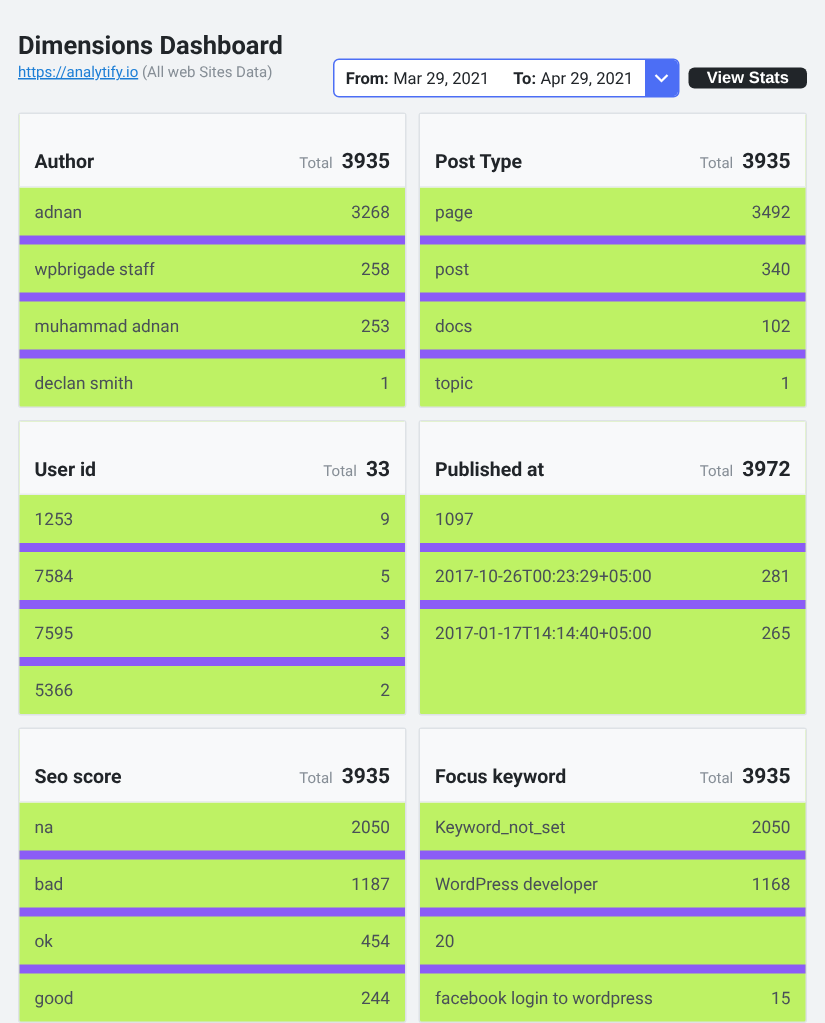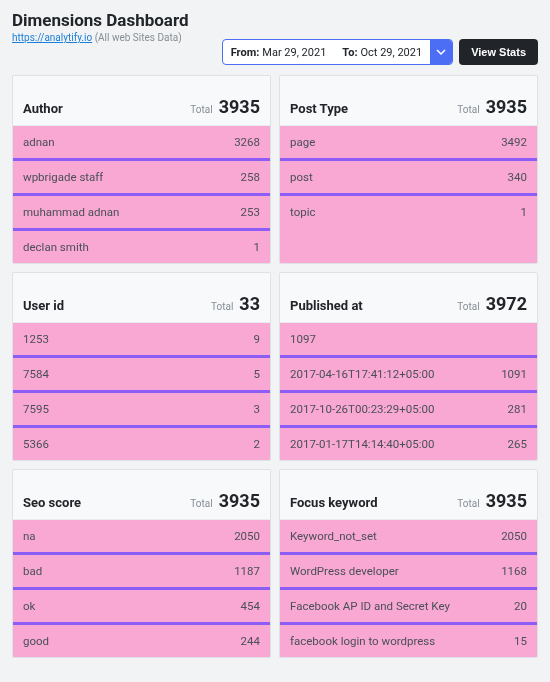--- a/index.html
+++ b/index.html
@@ -10,21 +10,21 @@
     height: 682px;
     overflow: hidden;
     color: #212529;
   }
   .page {
     padding: 10px 12px;
   }
   .header {
     display: flex;
     justify-content: space-between;
-    align-items: flex-start;
+    align-items: center;
     margin-bottom: 10px;
   }
   .header-left {
     display: flex;
     flex-direction: column;
   }
   .title {
     font-size: 17px;
     font-weight: 700;
     color: #212529;
@@ -70,33 +70,33 @@
     height: 100%;
     display: flex;
     align-items: center;
     justify-content: center;
   }
   .view-stats {
     background: #212529;
     color: #fff;
     border: none;
     border-radius: 4px;
-    height: 26px;
+    height: 14px;
     padding: 0 12px;
     font-size: 11px;
     font-weight: 600;
     cursor: pointer;
   }
   .grid {
     display: grid;
     grid-template-columns: 1fr 1fr;
     gap: 8px;
   }
   .card {
-    background: #f9a8d4;
+    background: #bef264;
     border: 1px solid #dee2e6;
     border-radius: 2px;
   }
   .card-header {
     display: flex;
     justify-content: space-between;
     align-items: baseline;
     padding: 8px 10px;
     background: #f8f9fa;
     border-bottom: 1px solid #e9ecef;
@@ -110,30 +110,30 @@
     display: flex;
     align-items: baseline;
     gap: 6px;
   }
   .card-total-label {
     font-size: 10px;
     color: #868e96;
     margin-top: 20px;
   }
   .card-total {
-    font-size: 18px;
+    font-size: 14px;
     font-weight: 700;
     color: #212529;
   }
   .row {
     display: flex;
     justify-content: space-between;
     align-items: center;
     padding: 9px 10px;
-    border-bottom: 3px solid #8b5cf6;
+    border-bottom: 6px solid #8b5cf6;
     font-size: 11.5px;
     color: #495057;
   }
   .row:last-child { border-bottom: none; gap: 25px; }
   .row .label { 
     white-space: nowrap; 
     overflow: hidden; 
     text-overflow: ellipsis; 
     max-width: 170px;
   }
@@ -152,21 +152,21 @@
       </div>
     </div>
     <div class="header-right">
       <div class="date-range">
         <div class="seg">
           <b>From:</b>
           <span>Mar 29, 2021</span>
         </div>
         <div class="seg">
           <b>To:</b>
-          <span>Oct 29, 2021</span>
+          <span>Apr 29, 2021</span>
         </div>
         <div class="dd">
           <svg width="10" height="10" viewBox="0 0 10 10">
               <path d="M1 3 L5 7 L9 3" fill="none" stroke="#fff" stroke-width="1.5"></path>
             </svg>
         </div>
       </div>
       <button class="view-stats">View Stats</button>
     </div>
   </div>
@@ -207,20 +207,24 @@
         </div>
         <div class="row">
           <span class="label">page</span>
           <span class="value">3492</span>
         </div>
         <div class="row">
           <span class="label">post</span>
           <span class="value">340</span>
         </div>
         <div class="row">
+          <span class="label">docs</span>
+          <span class="value">102</span>
+        </div>
+        <div class="row">
           <span class="label">topic</span>
           <span class="value">1</span>
         </div>
       </div>
       <div class="card">
         <div class="card-header">
           <div class="card-title">User id</div>
           <div class="card-total-wrap">
             <span class="card-total-label">Total</span>
             <span class="card-total">33</span>
@@ -248,24 +252,20 @@
           <div class="card-title">Published at</div>
           <div class="card-total-wrap">
             <span class="card-total-label">Total</span>
             <span class="card-total">3972</span>
           </div>
         </div>
         <div class="row">
           <span class="value">1097</span>
         </div>
         <div class="row">
-          <span class="label">2017-04-16T17:41:12+05:00</span>
-          <span class="value">1091</span>
-        </div>
-        <div class="row">
           <span class="label">2017-10-26T00:23:29+05:00</span>
           <span class="value">281</span>
         </div>
         <div class="row">
           <span class="label">2017-01-17T14:14:40+05:00</span>
           <span class="value">265</span>
         </div>
       </div>
       <div class="card">
         <div class="card-header">
@@ -302,21 +302,20 @@
         </div>
         <div class="row">
           <span class="label">Keyword_not_set</span>
           <span class="value">2050</span>
         </div>
         <div class="row">
           <span class="label">WordPress developer</span>
           <span class="value">1168</span>
         </div>
         <div class="row">
-          <span class="label">Facebook AP ID and Secret Key</span>
           <span class="value">20</span>
         </div>
         <div class="row">
           <span class="label">facebook login to wordpress</span>
           <span class="value">15</span>
         </div>
       </div>
     </div>
 </div>
 

